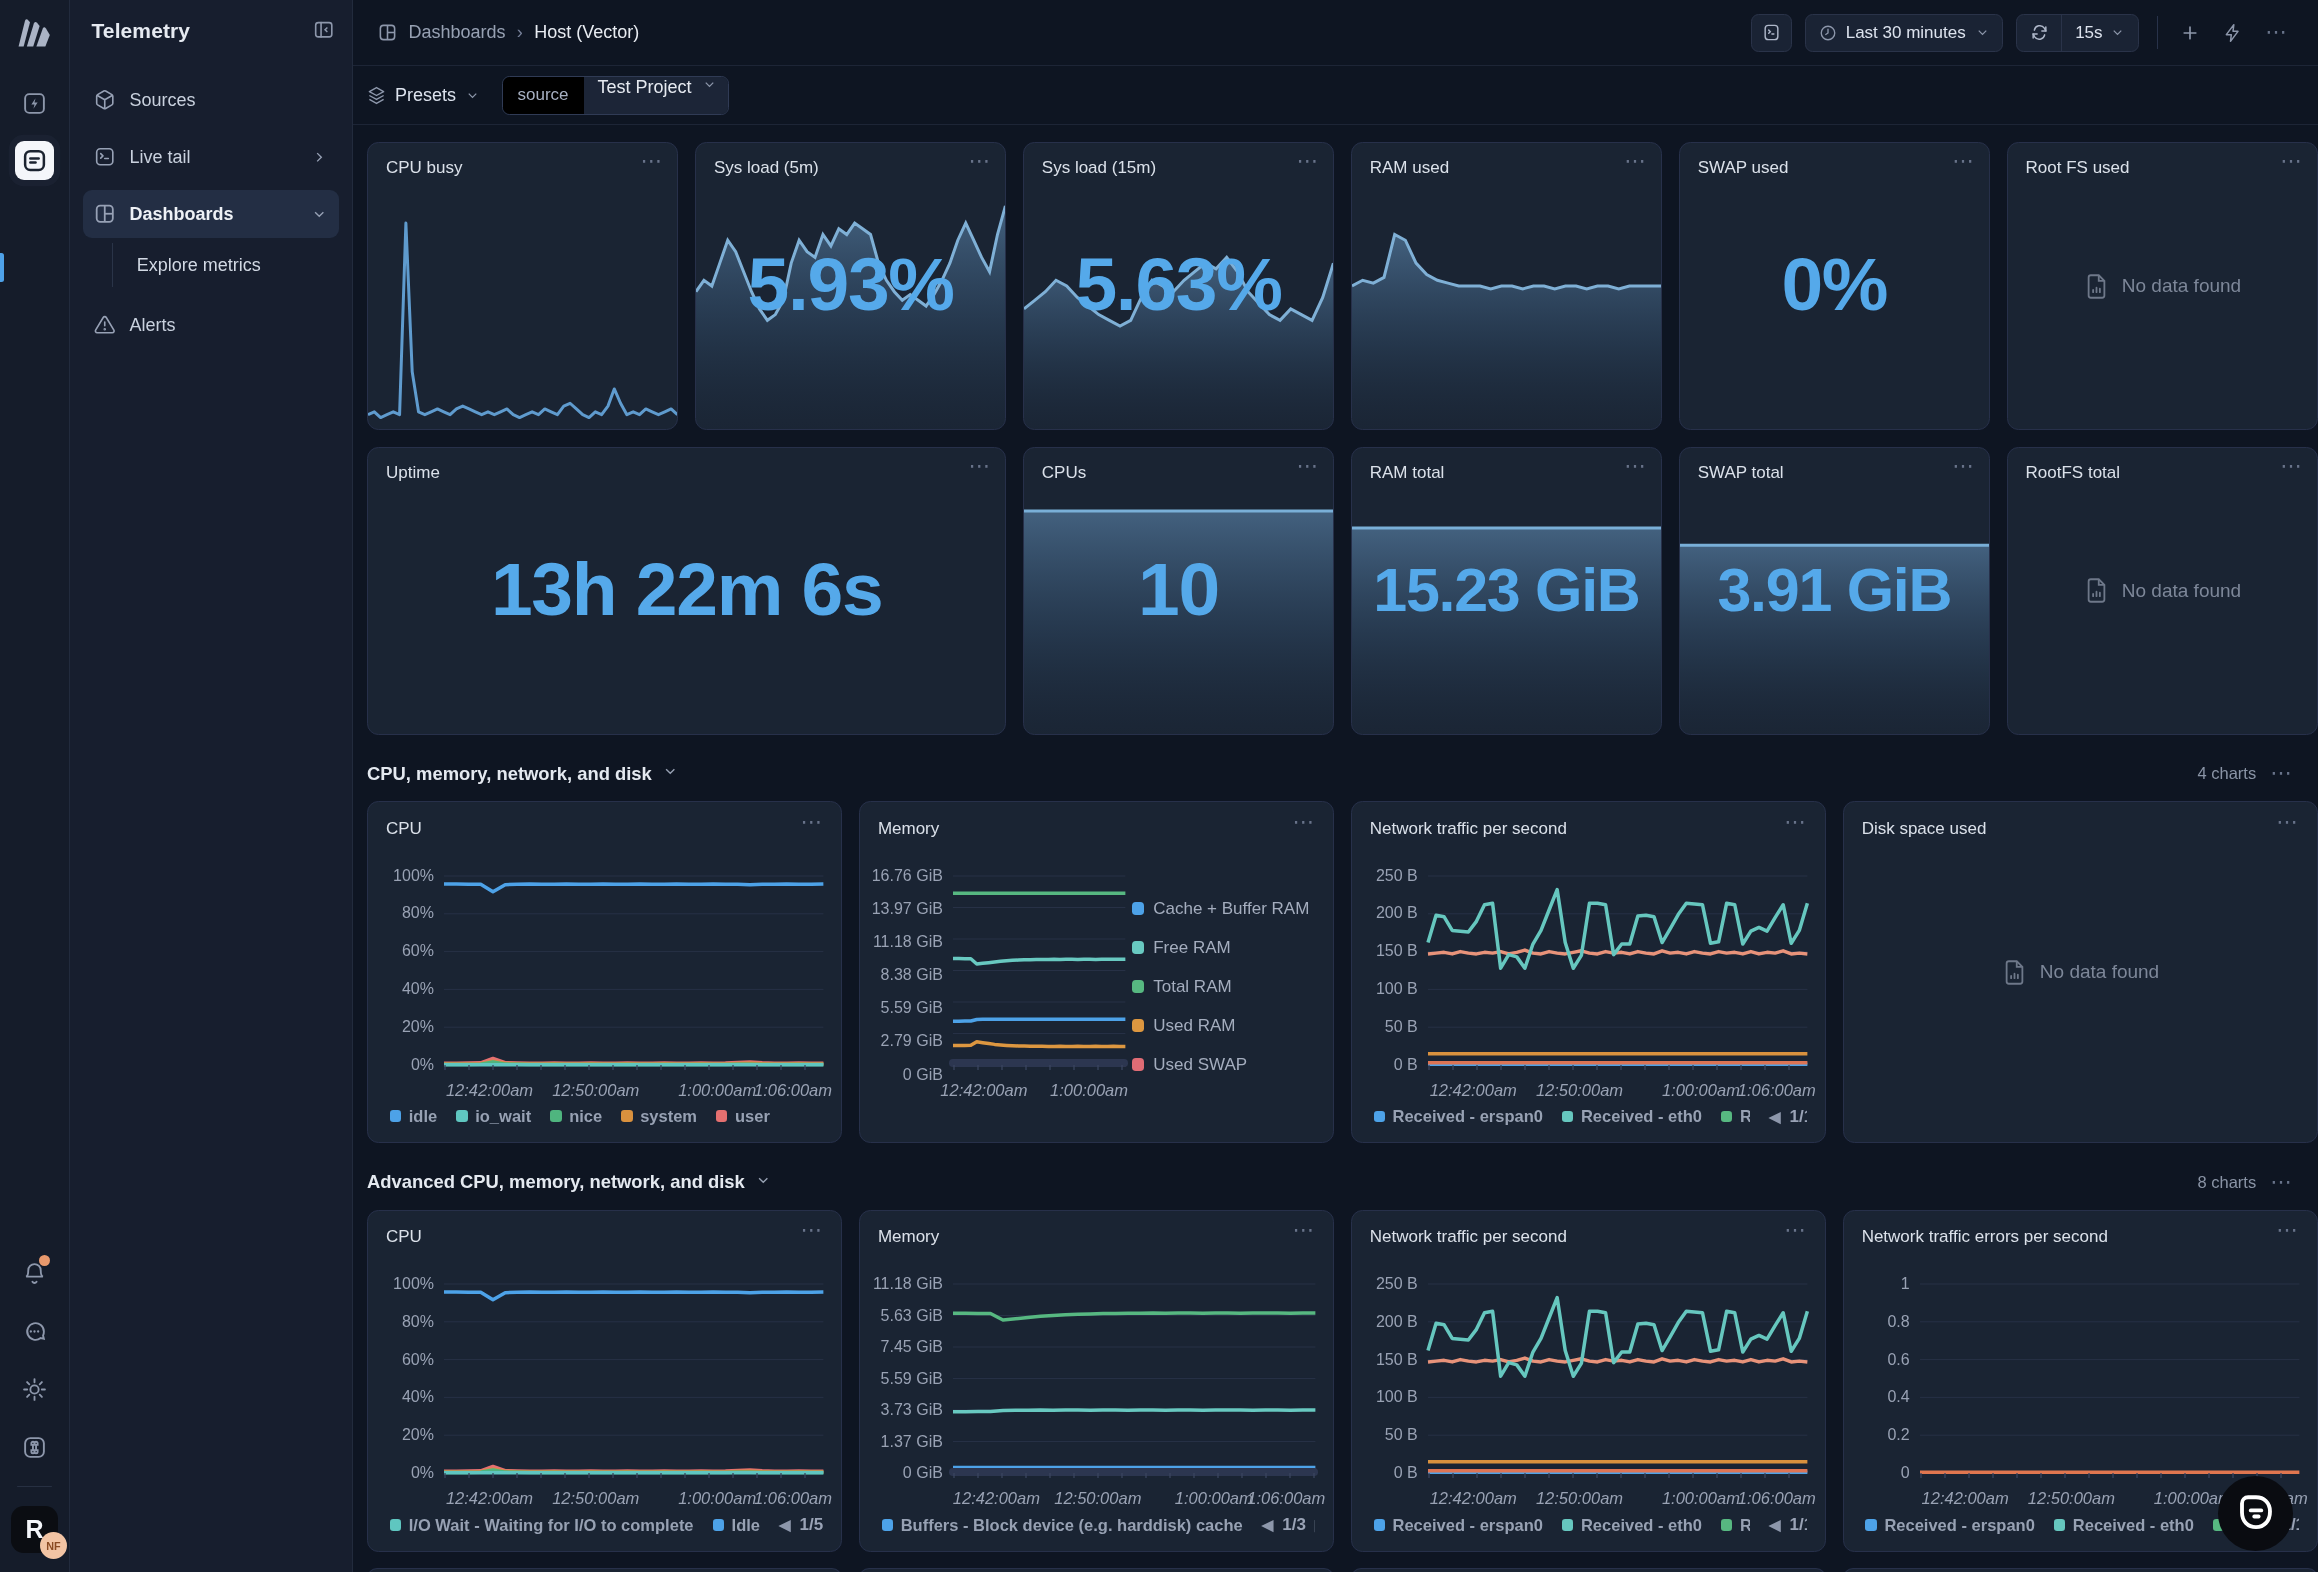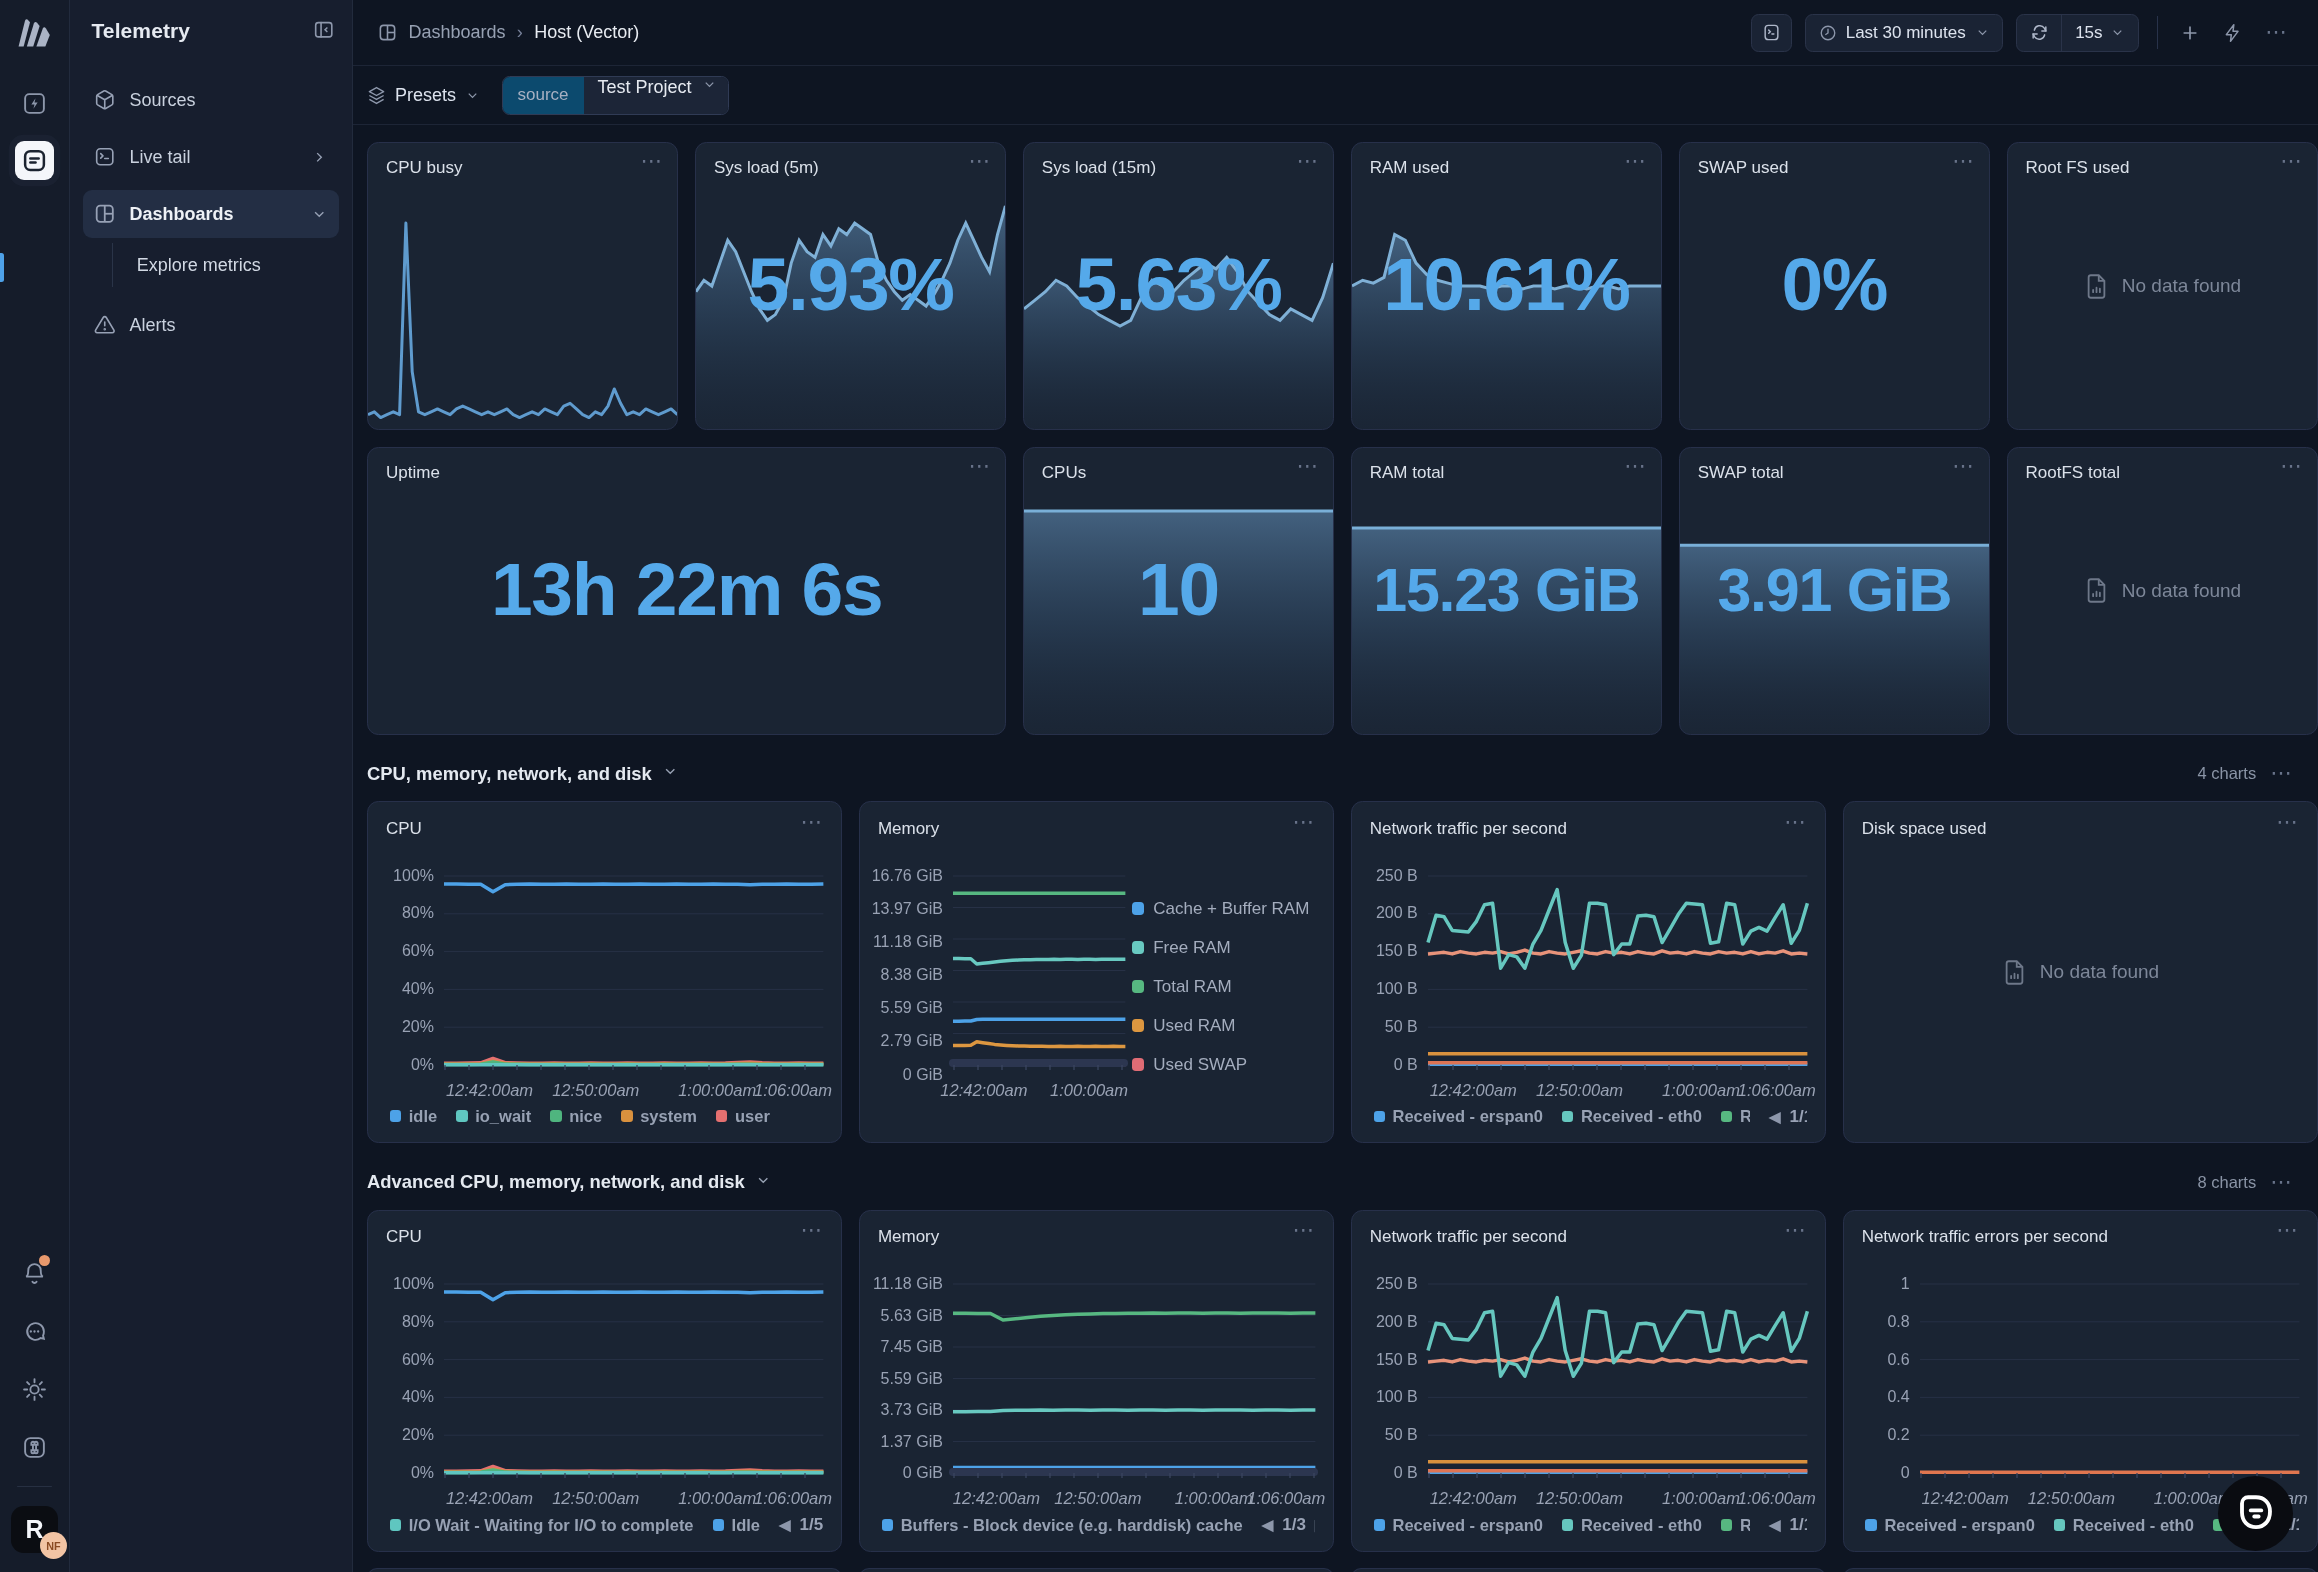--- a/index.html
+++ b/index.html
@@ -53,21 +53,21 @@
   .ctl-split { height:38px; border:0.6px solid #2a3349; border-radius:7.6px; background:#1a2334; display:flex; align-items:stretch; }
   .ctl-split .seg { display:flex; align-items:center; gap:7.6px; padding:0 12.7px; color:#aeb7c9; font-size:17px; }
   .ctl-split .seg + .seg { border-left:0.6px solid #2a3349; color:#dde3ee; }
   .v-divider { width:0.6px; height:33px; background:#28324a; margin:0 5px; }
   .icon-ghost { color:#8d97ab; display:flex; align-items:center; }
   .ellipsis { color:#68738a; font-size:21.5px; letter-spacing:1.3px; line-height:6.3px; }
 
   .toolbar { height:59px; display:flex; align-items:center; gap:21.5px; padding-left:14px; border-bottom:0.6px solid #1d2536; }
   .presets { display:flex; align-items:center; gap:9px; color:#dde3ee; font-size:18px; }
   .src-chip { display:flex; align-items:center; height:39px; border:0.6px solid #303b55; border-radius:7.6px; overflow:hidden; }
-  .src-key { background:#0c4a6e; color:#a7b0c2; font-size:17px; padding:0 15px; display:flex; align-items:center; height:100%; }
+  .src-key { background:#000000; color:#a7b0c2; font-size:17px; padding:0 15px; display:flex; align-items:center; height:100%; }
   .src-val { background:#1c2537; color:#e6eaf1; font-size:18px; padding:0 11.4px 0 14px; display:flex; align-items:flex-start; gap:10px; height:100%; }
 
   .content { padding:17px 0 0 14px; }
   .grid6 { display:grid; grid-template-columns:repeat(6,1fr); gap:16.5px; }
   .grid4 { display:grid; grid-template-columns:repeat(4,1fr); gap:16.5px; }
   .mt { margin-top:16.5px; }
 
   .card { background:#1a2433; border:0.6px solid #27304a; border-radius:11.4px; position:relative; overflow:hidden; }
   .stat { height:288px; }
   .card-head { position:absolute; top:15px; left:18px; right:14px; display:flex; justify-content:space-between;
@@ -413,21 +413,20 @@
                 <linearGradient id="g2" x1="0" y1="0" x2="0" y2="1">
                   <stop offset="0%" stop-color="rgba(108,158,203,0.50)"></stop>
                   <stop offset="55%" stop-color="rgba(70,112,152,0.25)"></stop>
                   <stop offset="100%" stop-color="rgba(40,70,100,0.04)"></stop>
                 </linearGradient>
               </defs>
               <polygon points="0,50.0 3.4482758620689653,48.0 6.896551724137931,49.0 10.344827586206897,47.0 13.793103448275861,32.0 17.24137931034483,34.0 20.689655172413794,42.0 24.137931034482758,46.0 27.586206896551722,48.0 31.03448275862069,49.0 34.48275862068966,50.0 37.93103448275862,50.0 41.37931034482759,50.0 44.827586206896555,51.0 48.275862068965516,50.0 51.724137931034484,50.0 55.172413793103445,51.0 58.620689655172406,50.0 62.06896551724138,50.0 65.51724137931035,51.0 68.96551724137932,50.0 72.41379310344827,50.0 75.86206896551724,51.0 79.3103448275862,50.0 82.75862068965517,50.0 86.20689655172413,51.0 89.65517241379311,50.0 93.10344827586206,50.0 96.55172413793103,50.0 100,50.0 100,100 0,100" fill="url(#g2)"></polygon>
               <polyline points="0,50.0 3.4482758620689653,48.0 6.896551724137931,49.0 10.344827586206897,47.0 13.793103448275861,32.0 17.24137931034483,34.0 20.689655172413794,42.0 24.137931034482758,46.0 27.586206896551722,48.0 31.03448275862069,49.0 34.48275862068966,50.0 37.93103448275862,50.0 41.37931034482759,50.0 44.827586206896555,51.0 48.275862068965516,50.0 51.724137931034484,50.0 55.172413793103445,51.0 58.620689655172406,50.0 62.06896551724138,50.0 65.51724137931035,51.0 68.96551724137932,50.0 72.41379310344827,50.0 75.86206896551724,51.0 79.3103448275862,50.0 82.75862068965517,50.0 86.20689655172413,51.0 89.65517241379311,50.0 93.10344827586206,50.0 96.55172413793103,50.0 100,50.0" fill="none" stroke="#7fb0d6" stroke-width="3" vector-effect="non-scaling-stroke"></polyline>
             </svg>
           </div>
-        <div class="big">10.61%</div>
       </div>
       <div class="card stat">
         <div class="card-head">
             <span class="card-title">SWAP used</span>
             <span class="ellipsis">⋯</span>
           </div>
         <div class="big">0%</div>
       </div>
       <div class="card stat">
         <div class="card-head">

